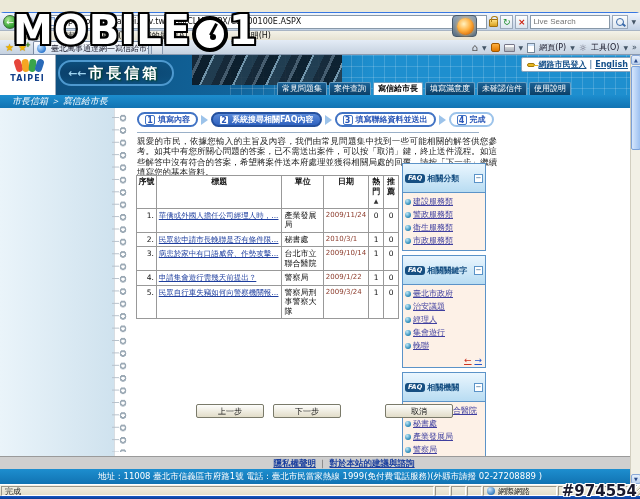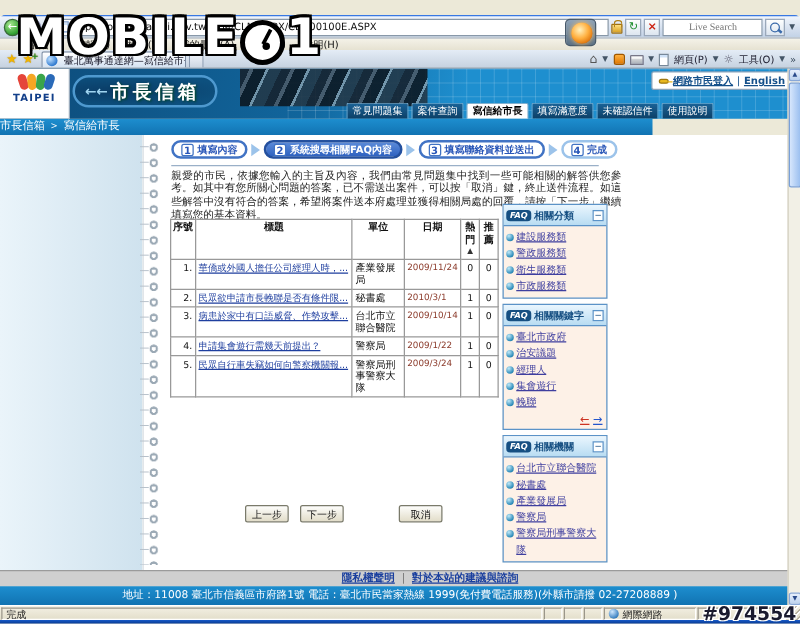--- a/index.html
+++ b/index.html
@@ -29,21 +29,21 @@
 .navdd { font-size:6px; color:#456; padding:0 1px; }
 .addr { flex:1; height:14px; background:#fff; border:1px solid #8898a8; display:flex; align-items:center; padding:0 2px; gap:2px; }
 .page-ico { width:8px; height:9px; background:#fff; border:1px solid #7a9ac8; box-shadow:inset 0 2px 0 #cfe2f8; flex:0 0 auto; }
 .addr input { border:0; outline:0; flex:1; font-size:8px; font-family:inherit; color:#111; height:12px; }
 .lock { width:9px; height:8px; background:linear-gradient(#ffe080,#d8a020); border:1px solid #a07010; border-radius:1px; position:relative; margin-top:3px; flex:0 0 auto; }
 .lock:before { content:""; position:absolute; left:1px; top:-4px; width:5px; height:5px; border:1.5px solid #b08018; border-bottom:0; border-radius:3px 3px 0 0; }
 .sqbtn { width:13px; height:14px; border:1px solid #9aa8ba; background:linear-gradient(#fdfefe,#dde6f0); text-align:center; line-height:13px; font-size:9px; flex:0 0 auto; }
 .sqbtn.refresh { color:#1e8e2e; }
 .sqbtn.stop { color:#cc2211; font-weight:bold; }
 .searchbox { width:80px; height:14px; background:#fff; border:1px solid #8898a8; flex:0 0 auto; }
-.searchbox input { border:0; outline:0; width:100%; height:12px; font-size:8px; font-family:Liberation Serif, serif; color:#888; padding:0 2px;text-align:center; }
+.searchbox input { border:0; outline:0; width:100%; height:12px; font-size:8px; font-family:Liberation Sans, sans-serif; color:#888; padding:0 2px; }
 .magbtn { width:16px; height:14px; border:1px solid #9aa8ba; background:linear-gradient(#fdfefe,#dde6f0); position:relative; flex:0 0 auto; }
 .magbtn:before { content:""; position:absolute; left:3px; top:2px; width:6px; height:6px; border:1.5px solid #3a6aaa; border-radius:50%; }
 .magbtn:after { content:""; position:absolute; left:9px; top:8px; width:4px; height:1.5px; background:#3a6aaa; transform:rotate(40deg); }
 
 
 .menubar { position:absolute; left:0; top:31px; width:640px; height:9px; background:linear-gradient(#f4f2e8,#e6e2d2);
   display:flex; align-items:center; padding-left:20px; gap:14px; font-size:8px; color:#111; }
 .menubar span { cursor:default; }
 
 
@@ -88,21 +88,21 @@
   font-size:8px; color:#15508a; display:flex; align-items:center; gap:3px; white-space:nowrap; }
 .keyico { width:8px; height:4px; background:#e8b820; border:1px solid #a07810; border-radius:2px; position:relative; }
 .keyico:before { content:""; position:absolute; right:-4px; top:1px; width:4px; height:1.5px; background:#e8b820; }
 .loginbox a { color:#15508a; font-weight:bold; }
 .sitetabs { position:absolute; left:277px; bottom:0; display:flex; gap:2px; }
 .stab { height:13px; line-height:12px; padding:0 4px; font-size:8px; color:#fff; background:linear-gradient(#1a6296,#0c3f66);
   border:1px solid #6aa0c4; border-bottom:0; border-radius:2px 2px 0 0; white-space:nowrap; cursor:pointer; }
 .stab.active { background:#fff; color:#000; font-weight:bold; }
 
 
-.crumb { width:522px; height:13px; background:linear-gradient(#1d8ecf,#1173b2); color:#fff; font-size:9px; line-height:13px; padding-left:0; }
+.crumb { width:640px; height:13px; background:linear-gradient(#1d8ecf,#1173b2); color:#fff; font-size:9px; line-height:13px; padding-left:12px;font-style:italic; }
 .crumb a { color:#fff; text-decoration:none; }
 
 
 .content { position:relative; width:640px; height:348px; background:#fff; overflow:hidden; }
 .leftstrip { position:absolute; left:0; top:0; width:114px; height:100%; background:linear-gradient(90deg,#eaf4fa,#cfe2ee); }
 .paper { position:absolute; left:114px; top:0; width:517px; height:100%; background:#fff; border-left:1px solid #d8dde2; }
 .rings { position:absolute; left:112px; top:4px; width:22px; height:340px;
   background-image:radial-gradient(circle 4px at 11px 6px,#ffffff 0 1.6px,#9aa8b4 1.8px 3.2px,rgba(0,0,0,0) 3.6px),
     linear-gradient(to bottom,#b6c0ca 0 1px,rgba(0,0,0,0) 1px);
   background-size:22px 12.4px,7px 12.4px; background-repeat:repeat-y; background-position:0 0,0 5px; }
@@ -136,35 +136,35 @@
 .faqtbl td.ttl { width:128px; }
 .faqtbl td.ttl a { color:#1f3f9f; }
 .faqtbl td.unit { width:42px; font-size:8px; }
 .faqtbl td.date { width:42px; color:#8b3a2a; font-size:7px; }
 .faqtbl td.n { width:15px; text-align:center; }
 .sortasc { color:#333; font-size:6px; vertical-align:1px; }
 
 
 .faqcol { position:absolute; left:402px; top:55px; width:84px; }
 .fbox { border:1px solid #5b93c8; margin-bottom:4px; background:#fdf1e7; }
-.fhead { height:17px; background:linear-gradient(#eaf6fe,#b8dcf2); border-bottom:1px solid #5b93c8; display:flex; align-items:center; gap:2px; padding:0 2px; }
+.fhead { height:29px; background:linear-gradient(#eaf6fe,#b8dcf2); border-bottom:1px solid #5b93c8; display:flex; align-items:center; gap:2px; padding:0 2px; }
 .fbadge { background:#164f82; color:#fff; font-size:6.5px; font-weight:bold; font-style:italic; border-radius:3px; padding:0 3px; line-height:9px; }
 .ftitle { color:#164f82; font-size:8px; font-weight:bold; flex:1; white-space:nowrap; overflow:hidden; }
 .fmin { width:9px; height:9px; background:#fff; border:1px solid #5b93c8; font-size:7px; line-height:7px; text-align:center; color:#164f82; cursor:pointer; }
 .fbody { padding:2px 2px 3px; }
 .fitem { display:flex; align-items:flex-start; gap:2px; line-height:13px; }
 .bullet { width:6px; height:6px; border-radius:50%; margin-top:4px; flex:0 0 auto;
   background:radial-gradient(circle at 35% 30%,#bfe8f8,#2a8ab8 70%,#14608a); }
 .fitem a { color:#3f3f9f; font-size:8px; line-height:13px; }
 .fpager { text-align:right; padding:0 3px 2px; font-size:9px; }
 .fpager .pl { color:#cc3322; } .fpager .pr { color:#2255cc; }
 
 
 .btnrow { position:absolute; left:196px; top:296px; display:flex; }
-.xbtn { width:35px; height:14px; background:linear-gradient(#fdfdfb,#e2ddc9); border:1px solid #7a7a6a; border-radius:2px;
+.xbtn { width:68px; height:14px; background:linear-gradient(#fdfdfb,#e2ddc9); border:1px solid #7a7a6a; border-radius:2px;
   font-size:8px; font-family:Liberation Serif, serif; color:#111; cursor:pointer; line-height:11px; }
 .xbtn + .xbtn { margin-left:9px; }
 .xbtn.cancel { margin-left:44px; }
 
 
 .footgrey { width:640px; height:13px; background:#cfcfcf; border-top:1px solid #9a9a9a; text-align:center; font-size:8.5px; line-height:13px; color:#555;padding-left:48px; }
 .footgrey a { color:#1a3f9e; font-weight:bold; }
 .footblue { width:640px; height:15px; background:linear-gradient(#1d8ecf,#1173b2); color:#fff; font-size:8.5px; line-height:15px; text-align:center; white-space:nowrap; }
 
 

